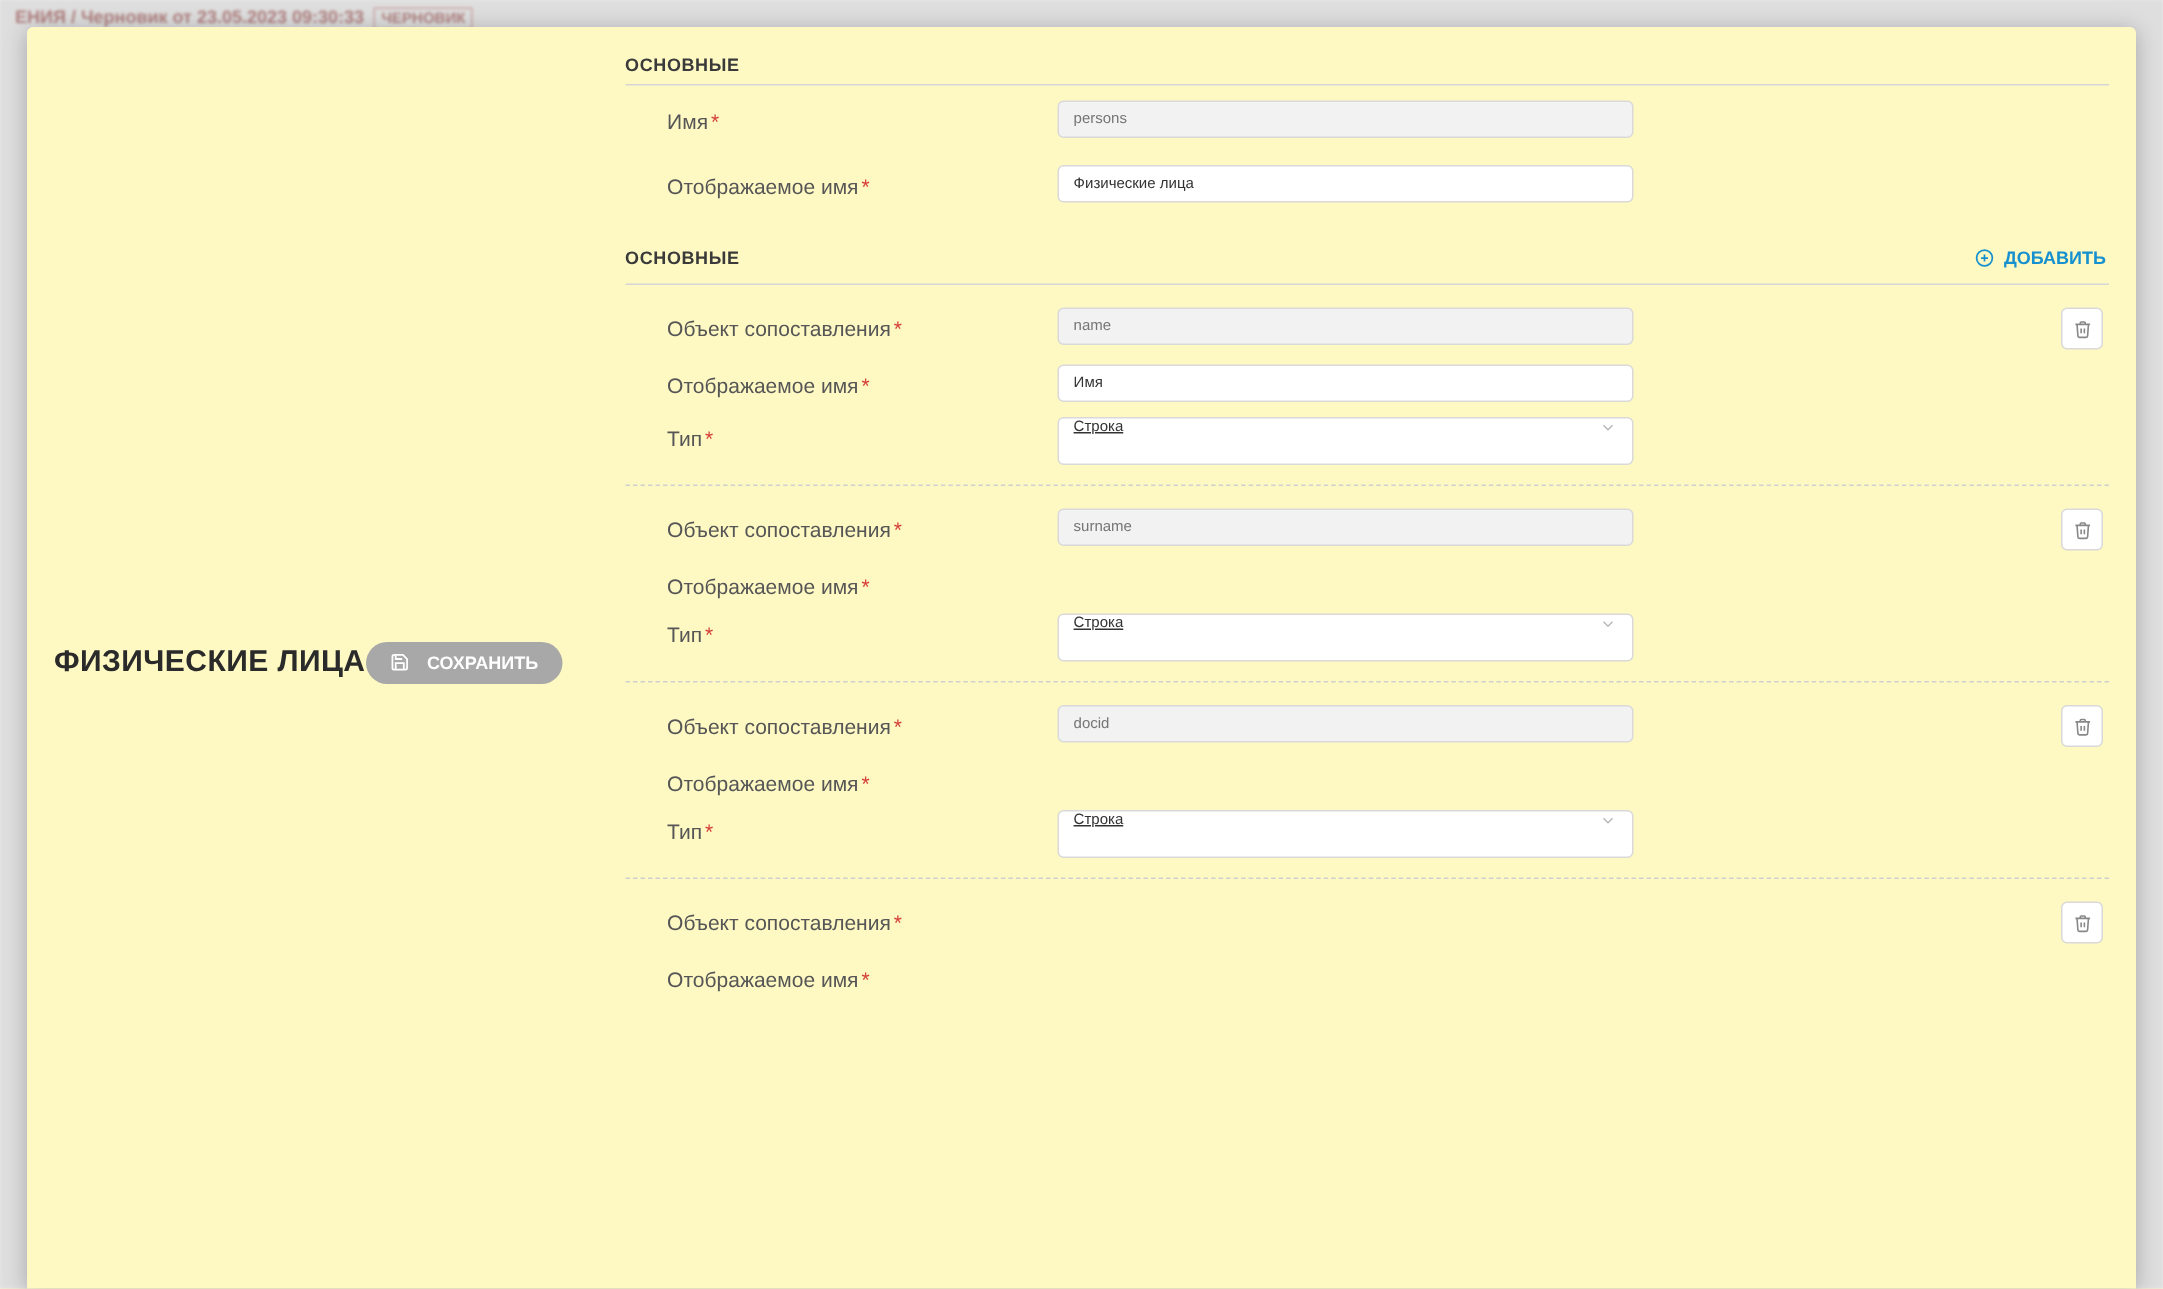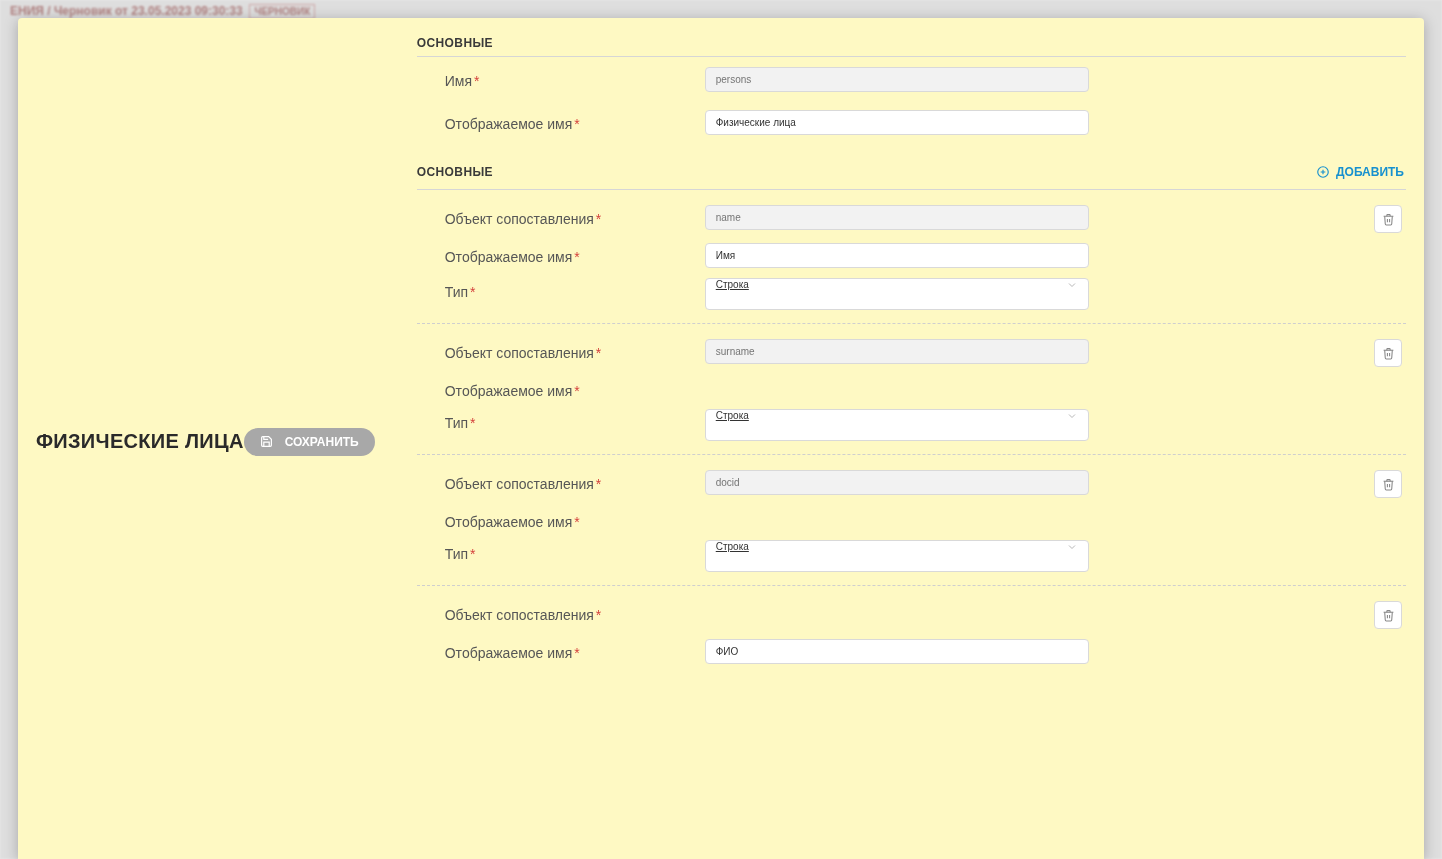--- a/index.html
+++ b/index.html
@@ -359,23 +359,20 @@
             <path d="M9 6V4a1 1 0 0 1 1-1h4a1 1 0 0 1 1 1v2"></path>
           </svg>
         </button>
       </div>
     </div>
 
     <div class="field-row">
       <div class="field-label">
         <span>Отображаемое имя</span><span class="req">*</span>
       </div>
-      <div class="field-control">
-        <input type="text" value="ФИО" style="">
-      </div>
       <div class="field-spacer"></div>
       <div class="field-actions"></div>
     </div>
 
     <div class="field-row">
 
       <div class="field-spacer"></div>
       <div class="field-actions"></div>
     </div>
 

